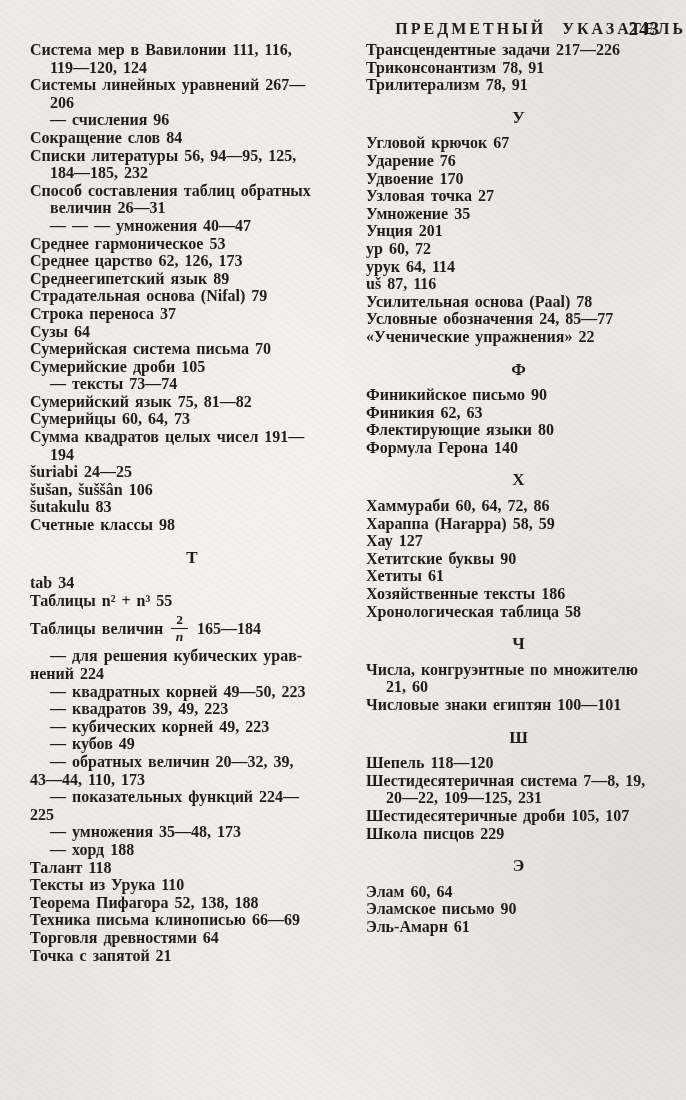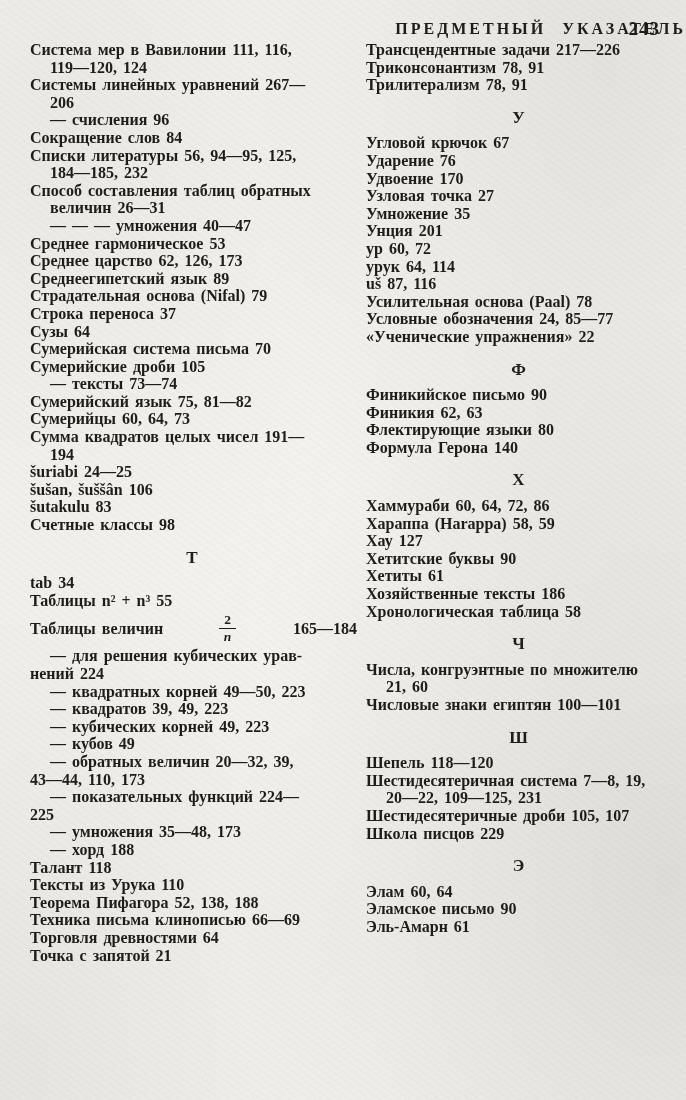--- a/index.html
+++ b/index.html
@@ -32,21 +32,21 @@
     word-spacing:2px;
   }
   .col-left{left:30px;width:325px;}
   .col-right{left:366px;width:306px;}
   .line{white-space:nowrap;}
   .line.ind{padding-left:20px;}
   .heading{
     text-align:center;font-size:17px;letter-spacing:1px;
     margin:15px 0 8px 0;
   }
-  .frac-line{display:flex;align-items:center;height:38px;white-space:nowrap;gap:48px;}
+  .frac-line{display:flex;align-items:center;height:38px;white-space:nowrap;}
   .frac{
     display:inline-flex;flex-direction:column;align-items:center;
     margin:0 9px 0 8px;font-size:13.5px;line-height:1.05;
   }
   .fnum{border-bottom:1.5px solid #1f1d1a;padding:0 5px 1px 5px;}
   .fden{font-style:italic;padding-top:1px;}
 </style>
 </head>
 <body>
 

